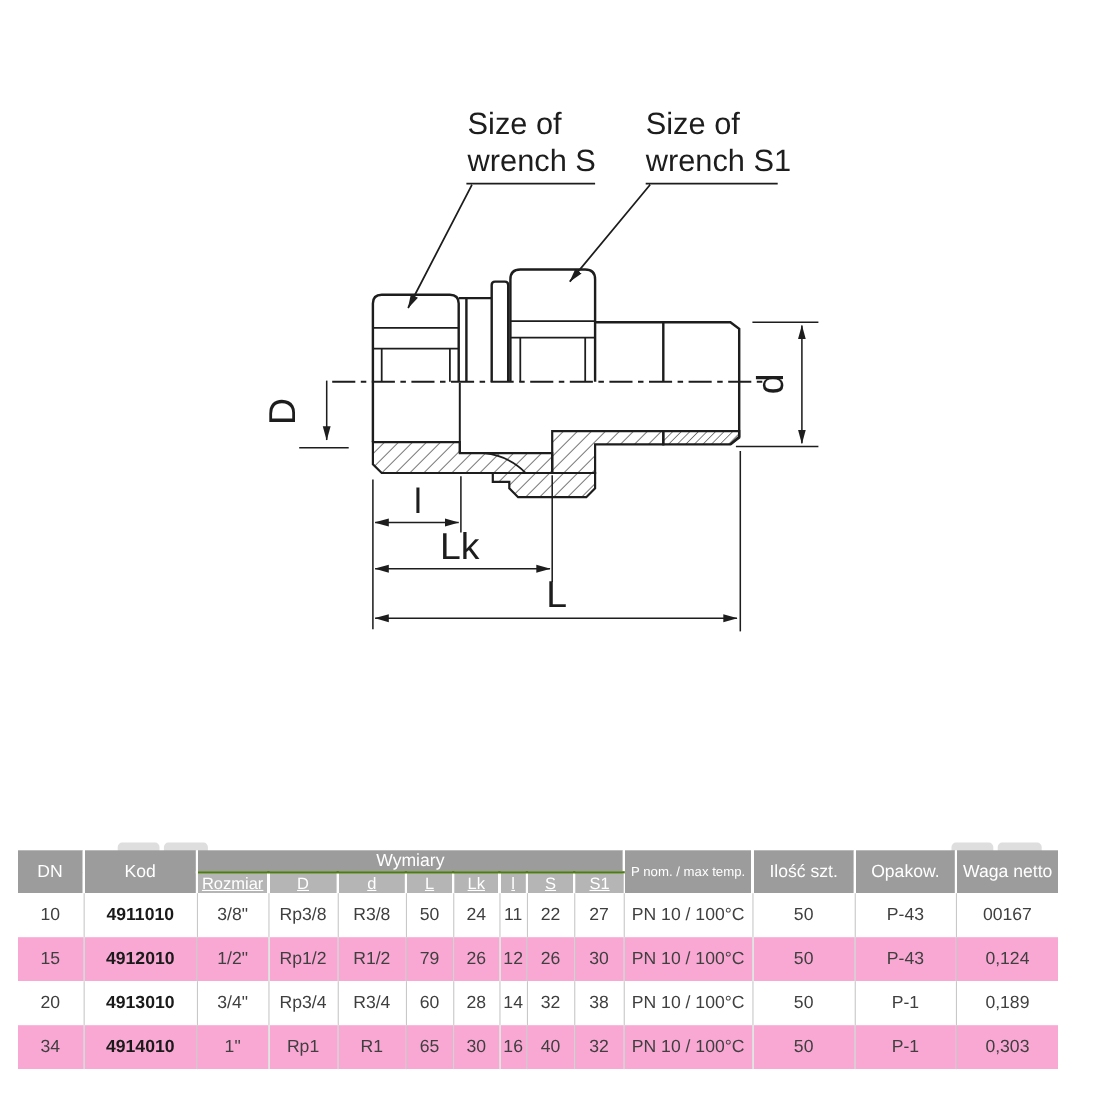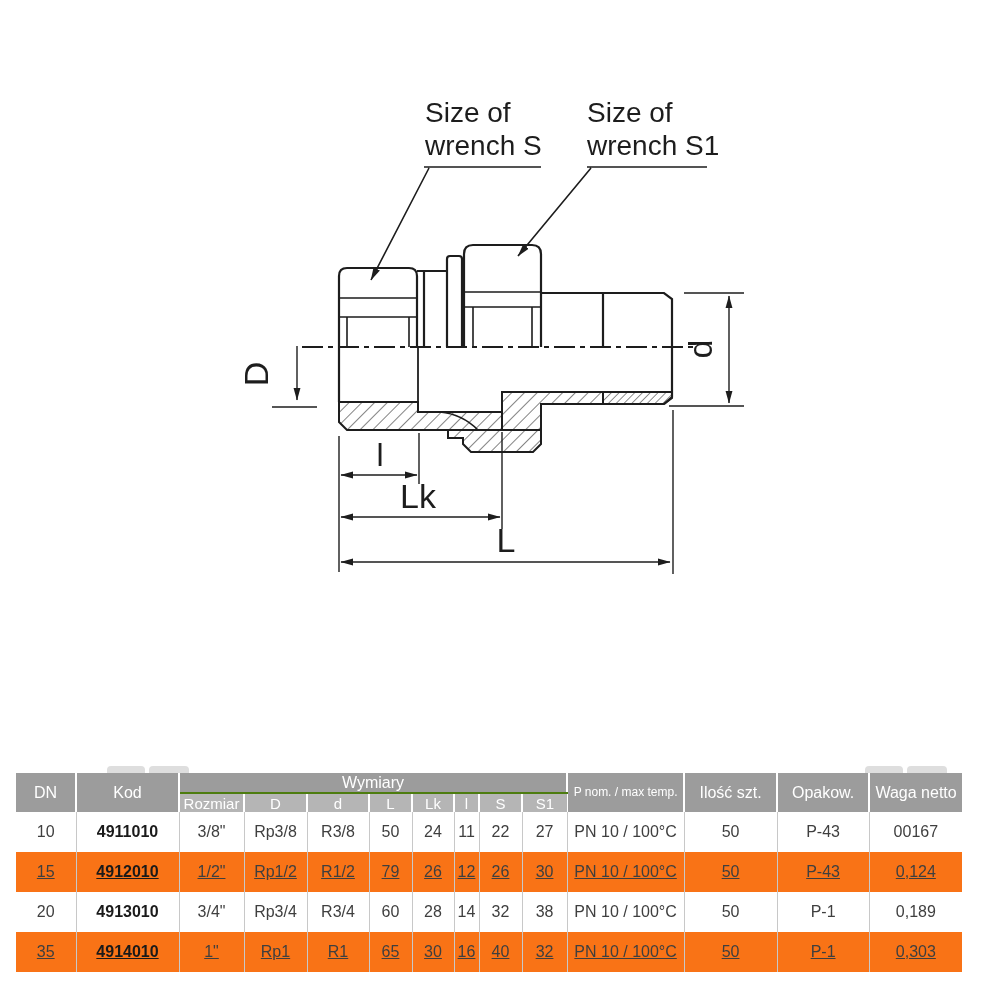--- a/index.html
+++ b/index.html
@@ -12,23 +12,23 @@
   table.spec{position:absolute;left:16px;top:773px;width:946px;border-collapse:collapse;
     table-layout:fixed;}
   table.spec th, table.spec td{padding:0;text-align:center;vertical-align:middle;overflow:hidden;}
   th.hdr{background:#9c9c9c;color:#ffffff;font-weight:400;font-size:16px;
     border-right:2px solid #ffffff;}
   th.wym{border-bottom:2px solid #4d7c0f;}
   th.sub{background:#b5b5b5;color:#ffffff;font-weight:400;font-size:15px;
     border-right:2px solid #ffffff;}
   th.pnom{font-size:12px;line-height:1.12;}
   tr.h1 th{height:19px;}
-  tr.h2 th{height:18px;}
+  tr.h2 th{height:18px;text-decoration:underline;}
   tbody td{height:40px;font-size:16px;color:#3f3f3f;border-right:1px solid #c8c8c8;}
-  tbody tr.stripe td{background:#f97316;text-decoration:underline;}
+  tbody tr.stripe td{background:#f9a8d4;}
   td.kod{font-weight:bold;color:#1a1a1a;margin-top:28px;}
   table.spec th:last-child, table.spec td:last-child{border-right:none;}
 </style>
 </head>
 <body>
 
 <div class="page">
 
   <svg width="1000" height="760" viewBox="0 0 1000 760" style="position:absolute;left:0;top:0;">
     <defs>
@@ -200,21 +200,21 @@
         <td>28</td>
         <td>14</td>
         <td>32</td>
         <td>38</td>
         <td>PN 10 / 100°C</td>
         <td>50</td>
         <td>P-1</td>
         <td>0,189</td>
       </tr>
       <tr class="stripe">
-        <td>35</td>
+        <td>34</td>
         <td class="kod">4914010</td>
         <td>1"</td>
         <td>Rp1</td>
         <td>R1</td>
         <td>65</td>
         <td>30</td>
         <td>16</td>
         <td>40</td>
         <td>32</td>
         <td>PN 10 / 100°C</td>

